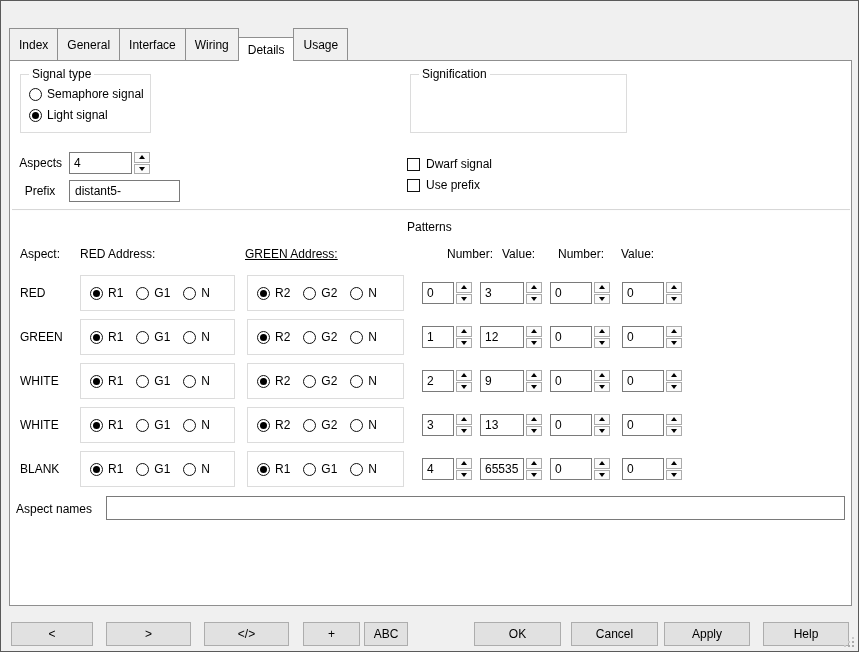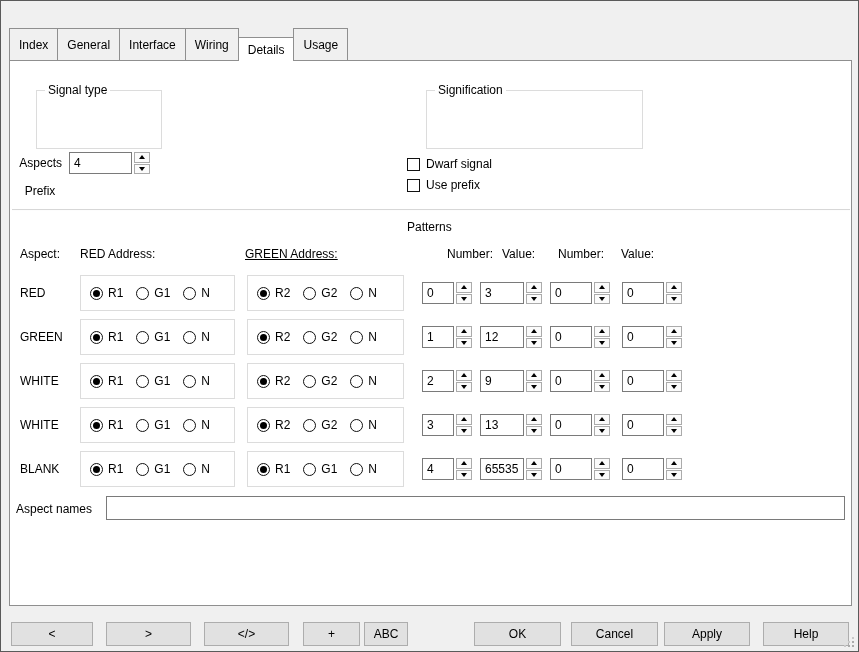--- a/index.html
+++ b/index.html
@@ -22,21 +22,21 @@
   .tabstrip{position:absolute;left:8px;top:36px;height:24px;display:flex;align-items:flex-end;z-index:5;}
   .tab{height:32px;margin-bottom:1px;padding:0 9px;background:#f0f0f0;border:1px solid #8f8f8f;border-bottom:none;
        display:flex;align-items:center;box-sizing:border-box;}
   .tab + .tab{margin-left:-1px;}
   .tab.active{height:24px;margin-bottom:0;background:#fff;position:relative;z-index:6;}
 
   
   .panel{position:absolute;left:8px;top:59px;width:843px;height:546px;background:#fff;border:1px solid #8f8f8f;box-sizing:border-box;z-index:1;}
   .panel > *{position:absolute;}
 
-  fieldset.group{border:1px solid #dcdcdc;margin:16px;padding:3px 6px 4px 6px;box-sizing:border-box;background:#fff;}
+  fieldset.group{border:1px solid #dcdcdc;margin:0;padding:3px 6px 4px 6px;box-sizing:border-box;background:#fff;}
   fieldset.group legend{padding:0 3px;margin-left:2px;}
   .fs-signal{left:10px;top:6px;width:126px;height:66px;}
   .fs-signal .opts{display:flex;flexDirection:column;flex-direction:column;gap:7px;padding:3px 0 0 2px;}
   .fs-signif{left:400px;top:6px;width:217px;height:66px;}
   .fs-signif .opts{display:grid;grid-template-columns:106px auto;gap:7px 0;padding:3px 0 0 2px;}
 
   .radio{display:inline-flex;align-items:center;gap:5px;white-space:nowrap;}
   .rdot{width:11px;height:11px;border:1px solid #111;border-radius:50%;background:#fff;position:relative;flex:none;box-sizing:content-box;}
   .rdot.sel::after{content:"";position:absolute;inset:2px;background:#000;border-radius:50%;}
 
@@ -91,28 +91,39 @@
       <div class="tab">Interface</div>
       <div class="tab">Wiring</div>
       <div class="tab active">Details</div>
       <div class="tab">Usage</div>
     </div>
 
   <div class="panel">
 
     <fieldset class="group fs-signal">
       <legend>Signal type</legend>
+      <div class="opts">
+          <span class="radio">
+            <span class="rdot"></span>
+            <span class="rlabel">Semaphore signal</span>
+          </span>
+          <span class="radio">
+            <span class="rdot sel"></span>
+            <span class="rlabel">Light signal</span>
+          </span>
+        </div>
     </fieldset>
 
     <fieldset class="group fs-signif">
       <legend>Signification</legend>
     </fieldset>
 
     <span class="field-label aspects-label">Aspects</span>
     <span class="field-label prefix-label">Prefix</span>
+    <input class="text-input prefix-input" value="distant5-" style="">
 
     <label class="cb" style="left:397px;top:96px;">
       <span class="cbbox"></span>
       <span>Dwarf signal</span>
     </label>
     <label class="cb" style="left:397px;top:117px;">
       <span class="cbbox"></span>
       <span>Use prefix</span>
     </label>
 

